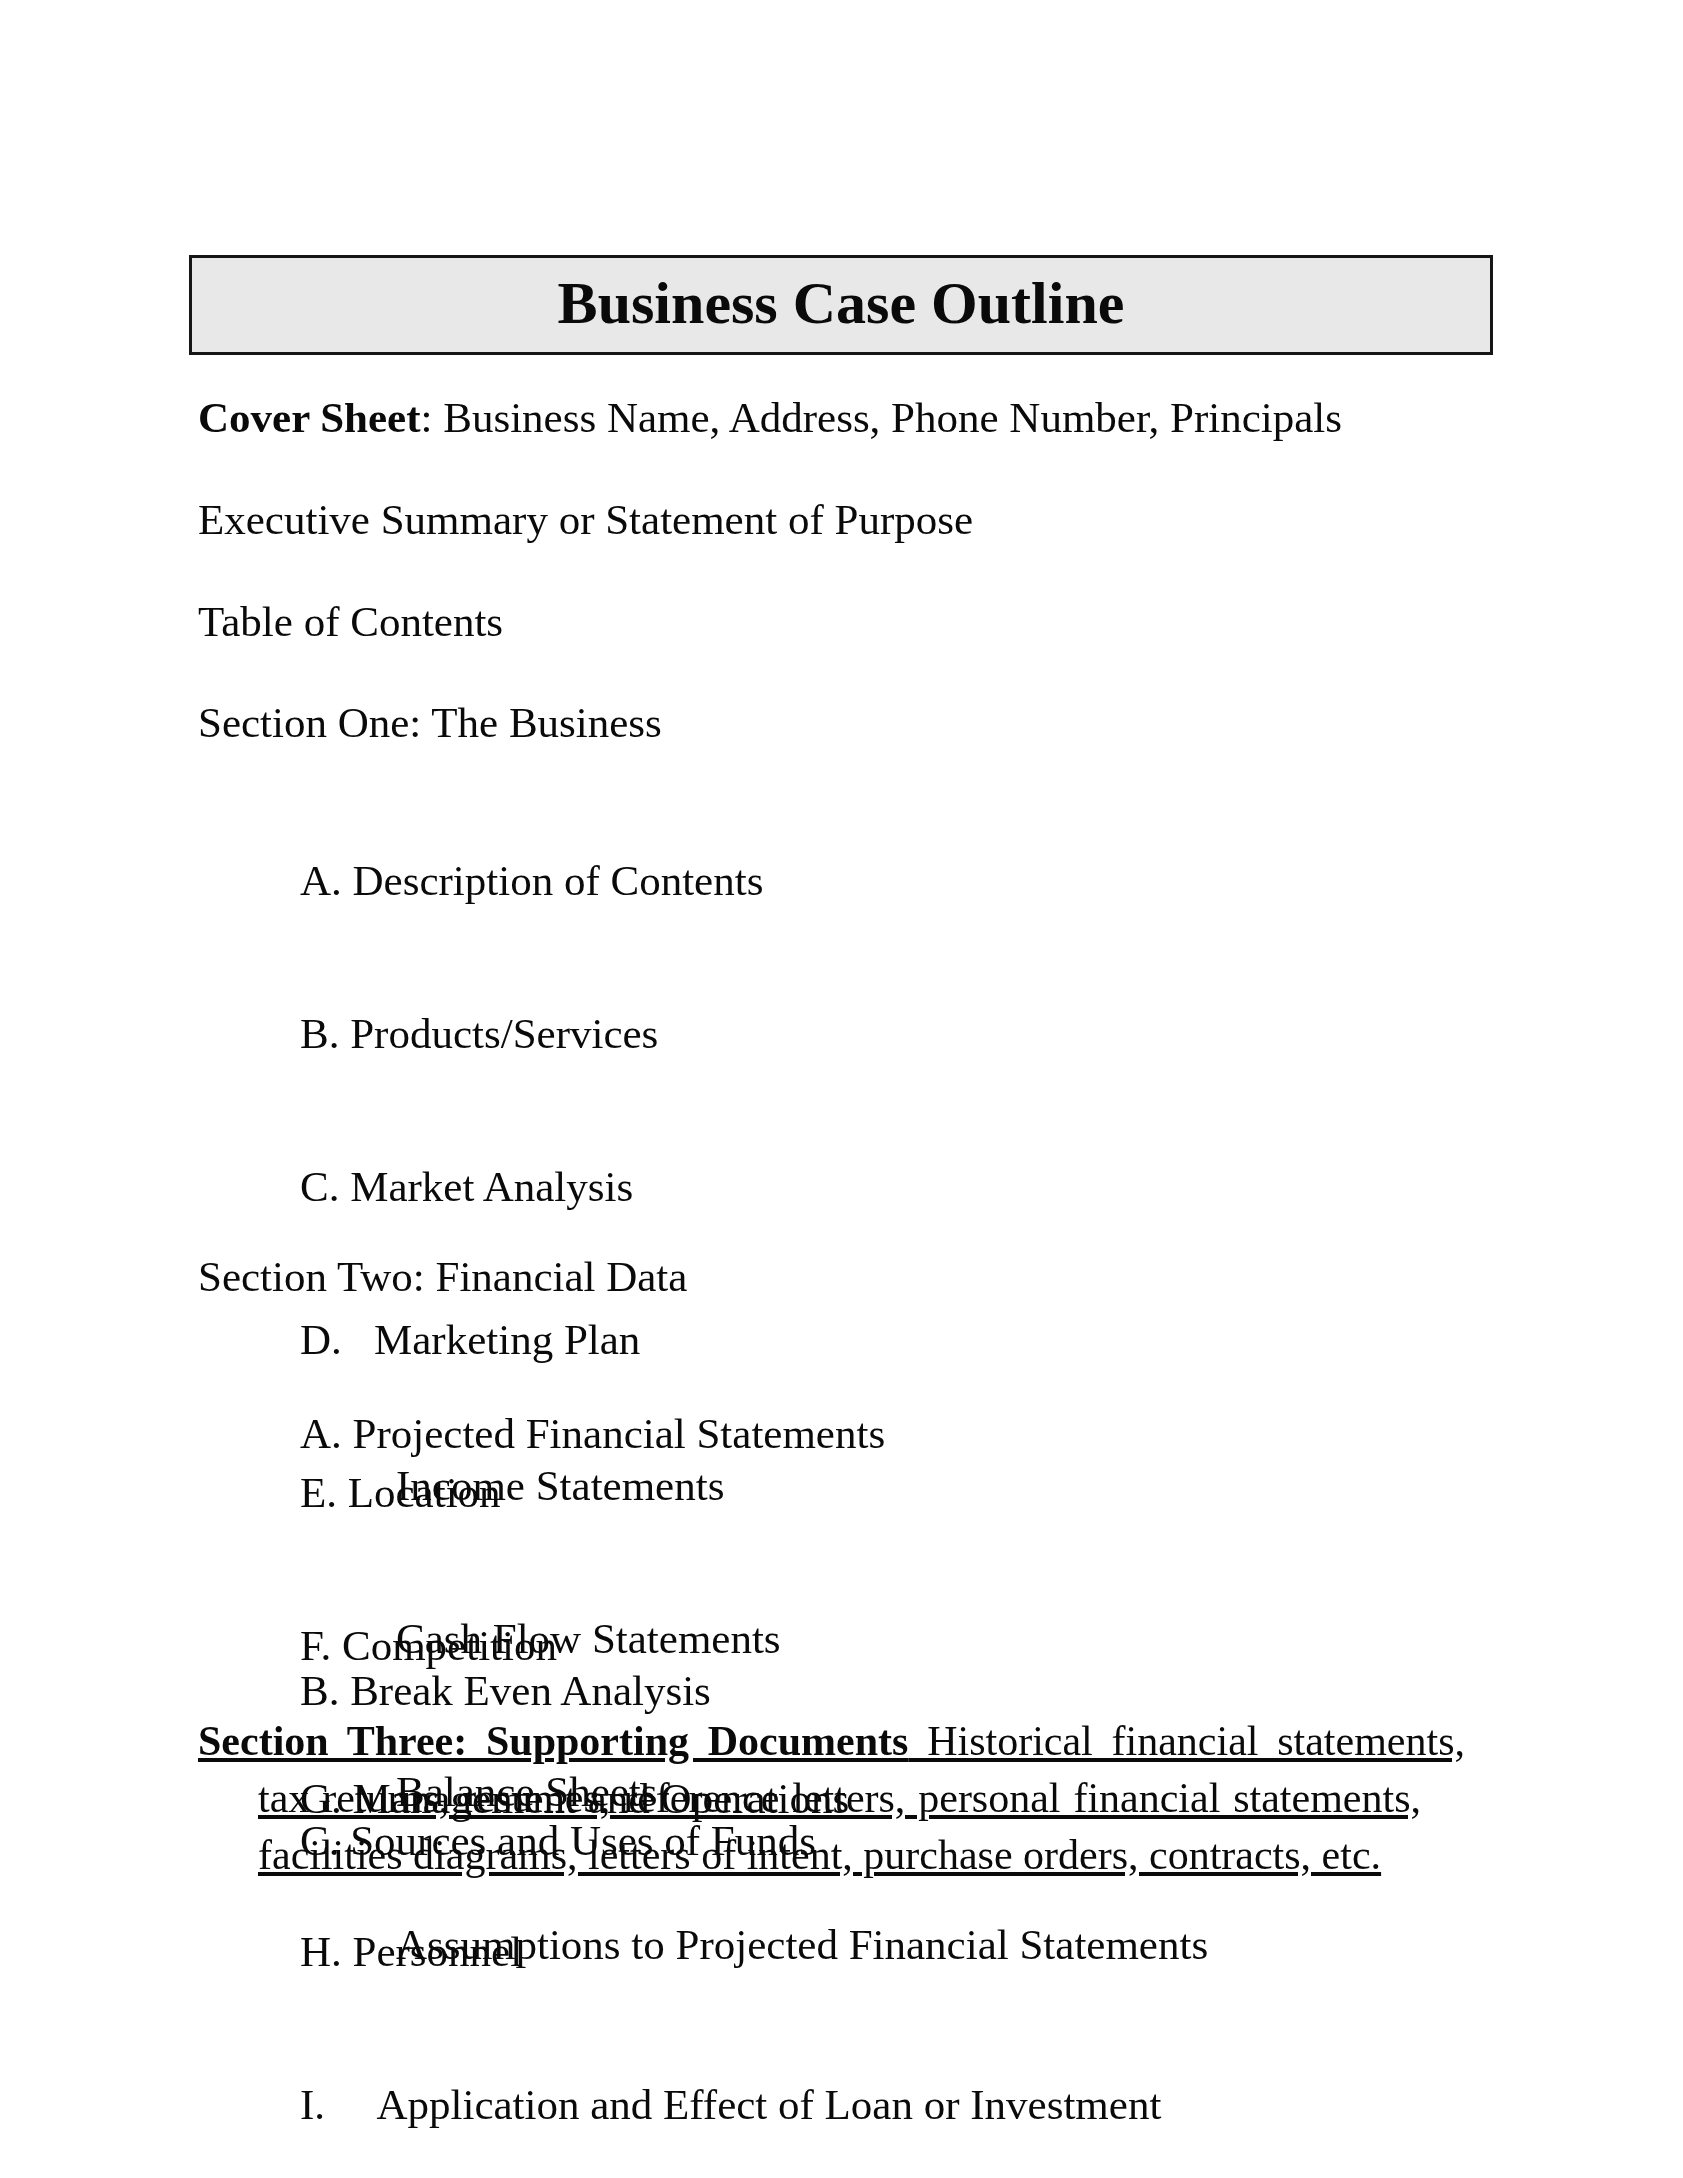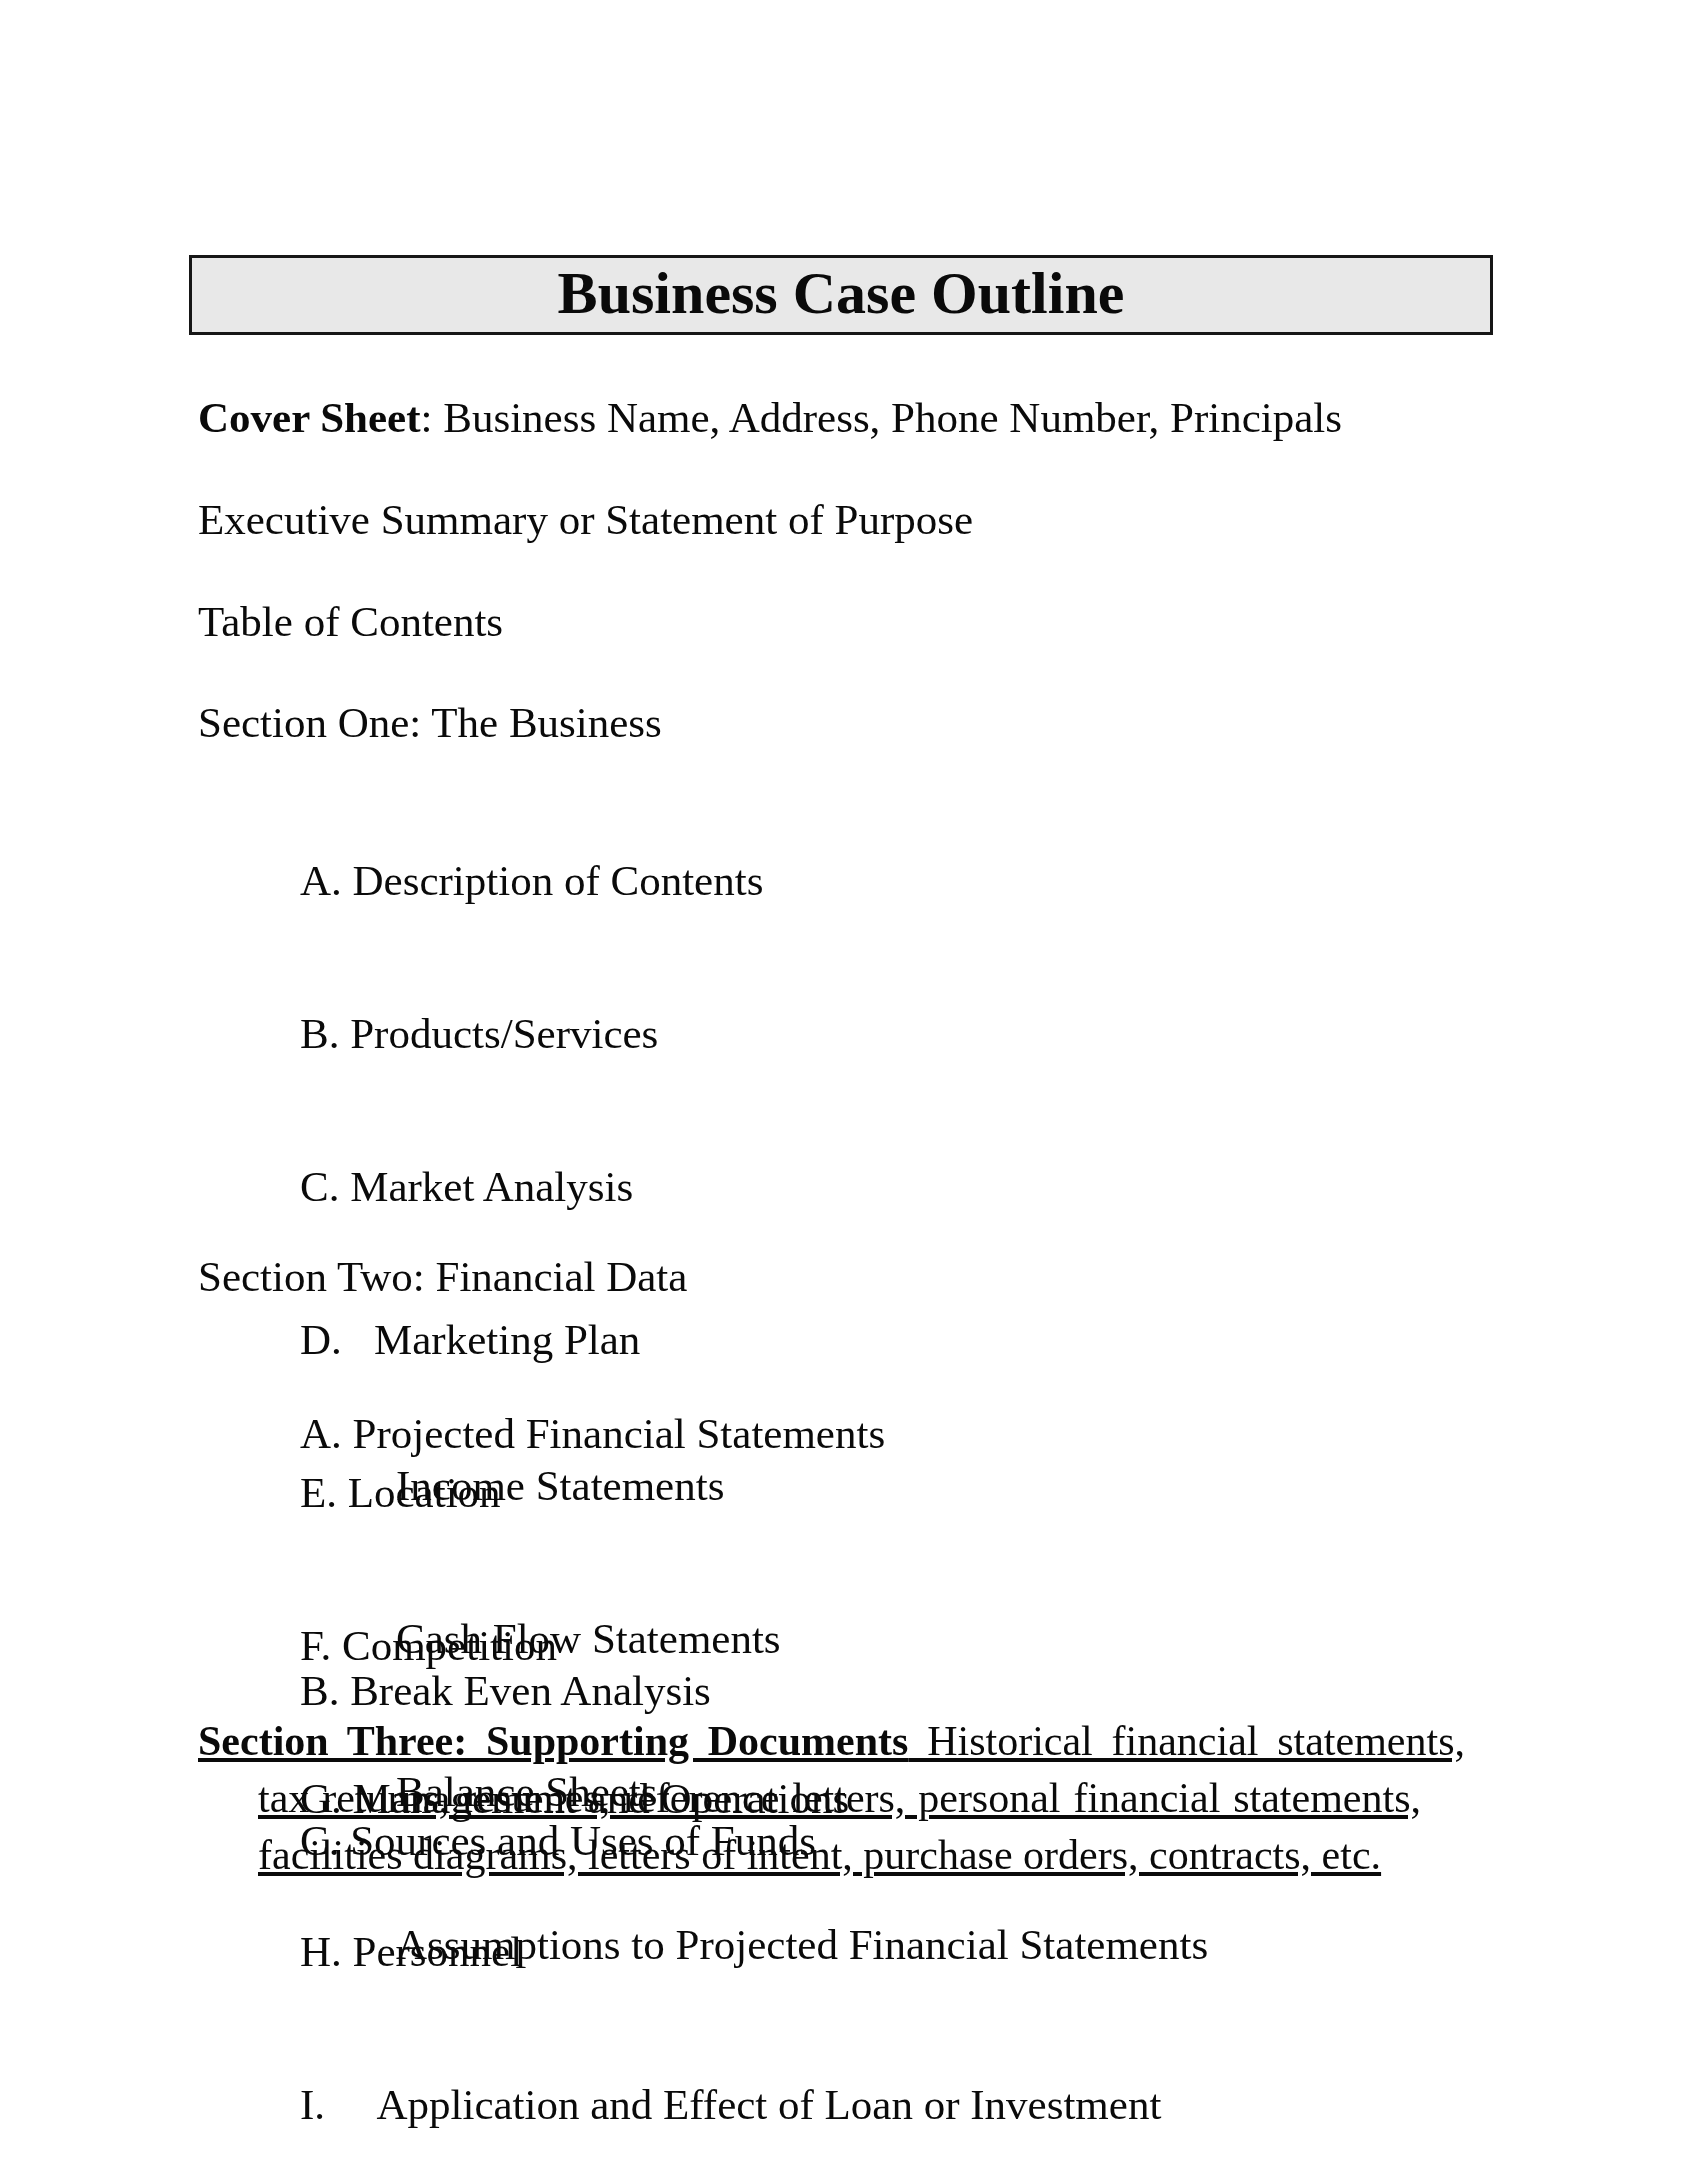--- a/index.html
+++ b/index.html
@@ -10,21 +10,21 @@
     background: #ffffff;
     font-family: "Liberation Serif", serif;
     color: var(--text, #0a0a0a);
     overflow: hidden;
   }
   .title-box {
     position: absolute;
     left: 189px;
     top: 255px;
     width: 1304px;
-    height: 80px;
+    height: 100px;
     box-sizing: border-box;
     background: var(--box_fill, #e8e8e8);
     border: 3px solid var(--box_border, #161616);
     display: flex;
     align-items: center;
     justify-content: center;
   }
   .title-text {
     font-weight: bold;
     font-size: 60px;

